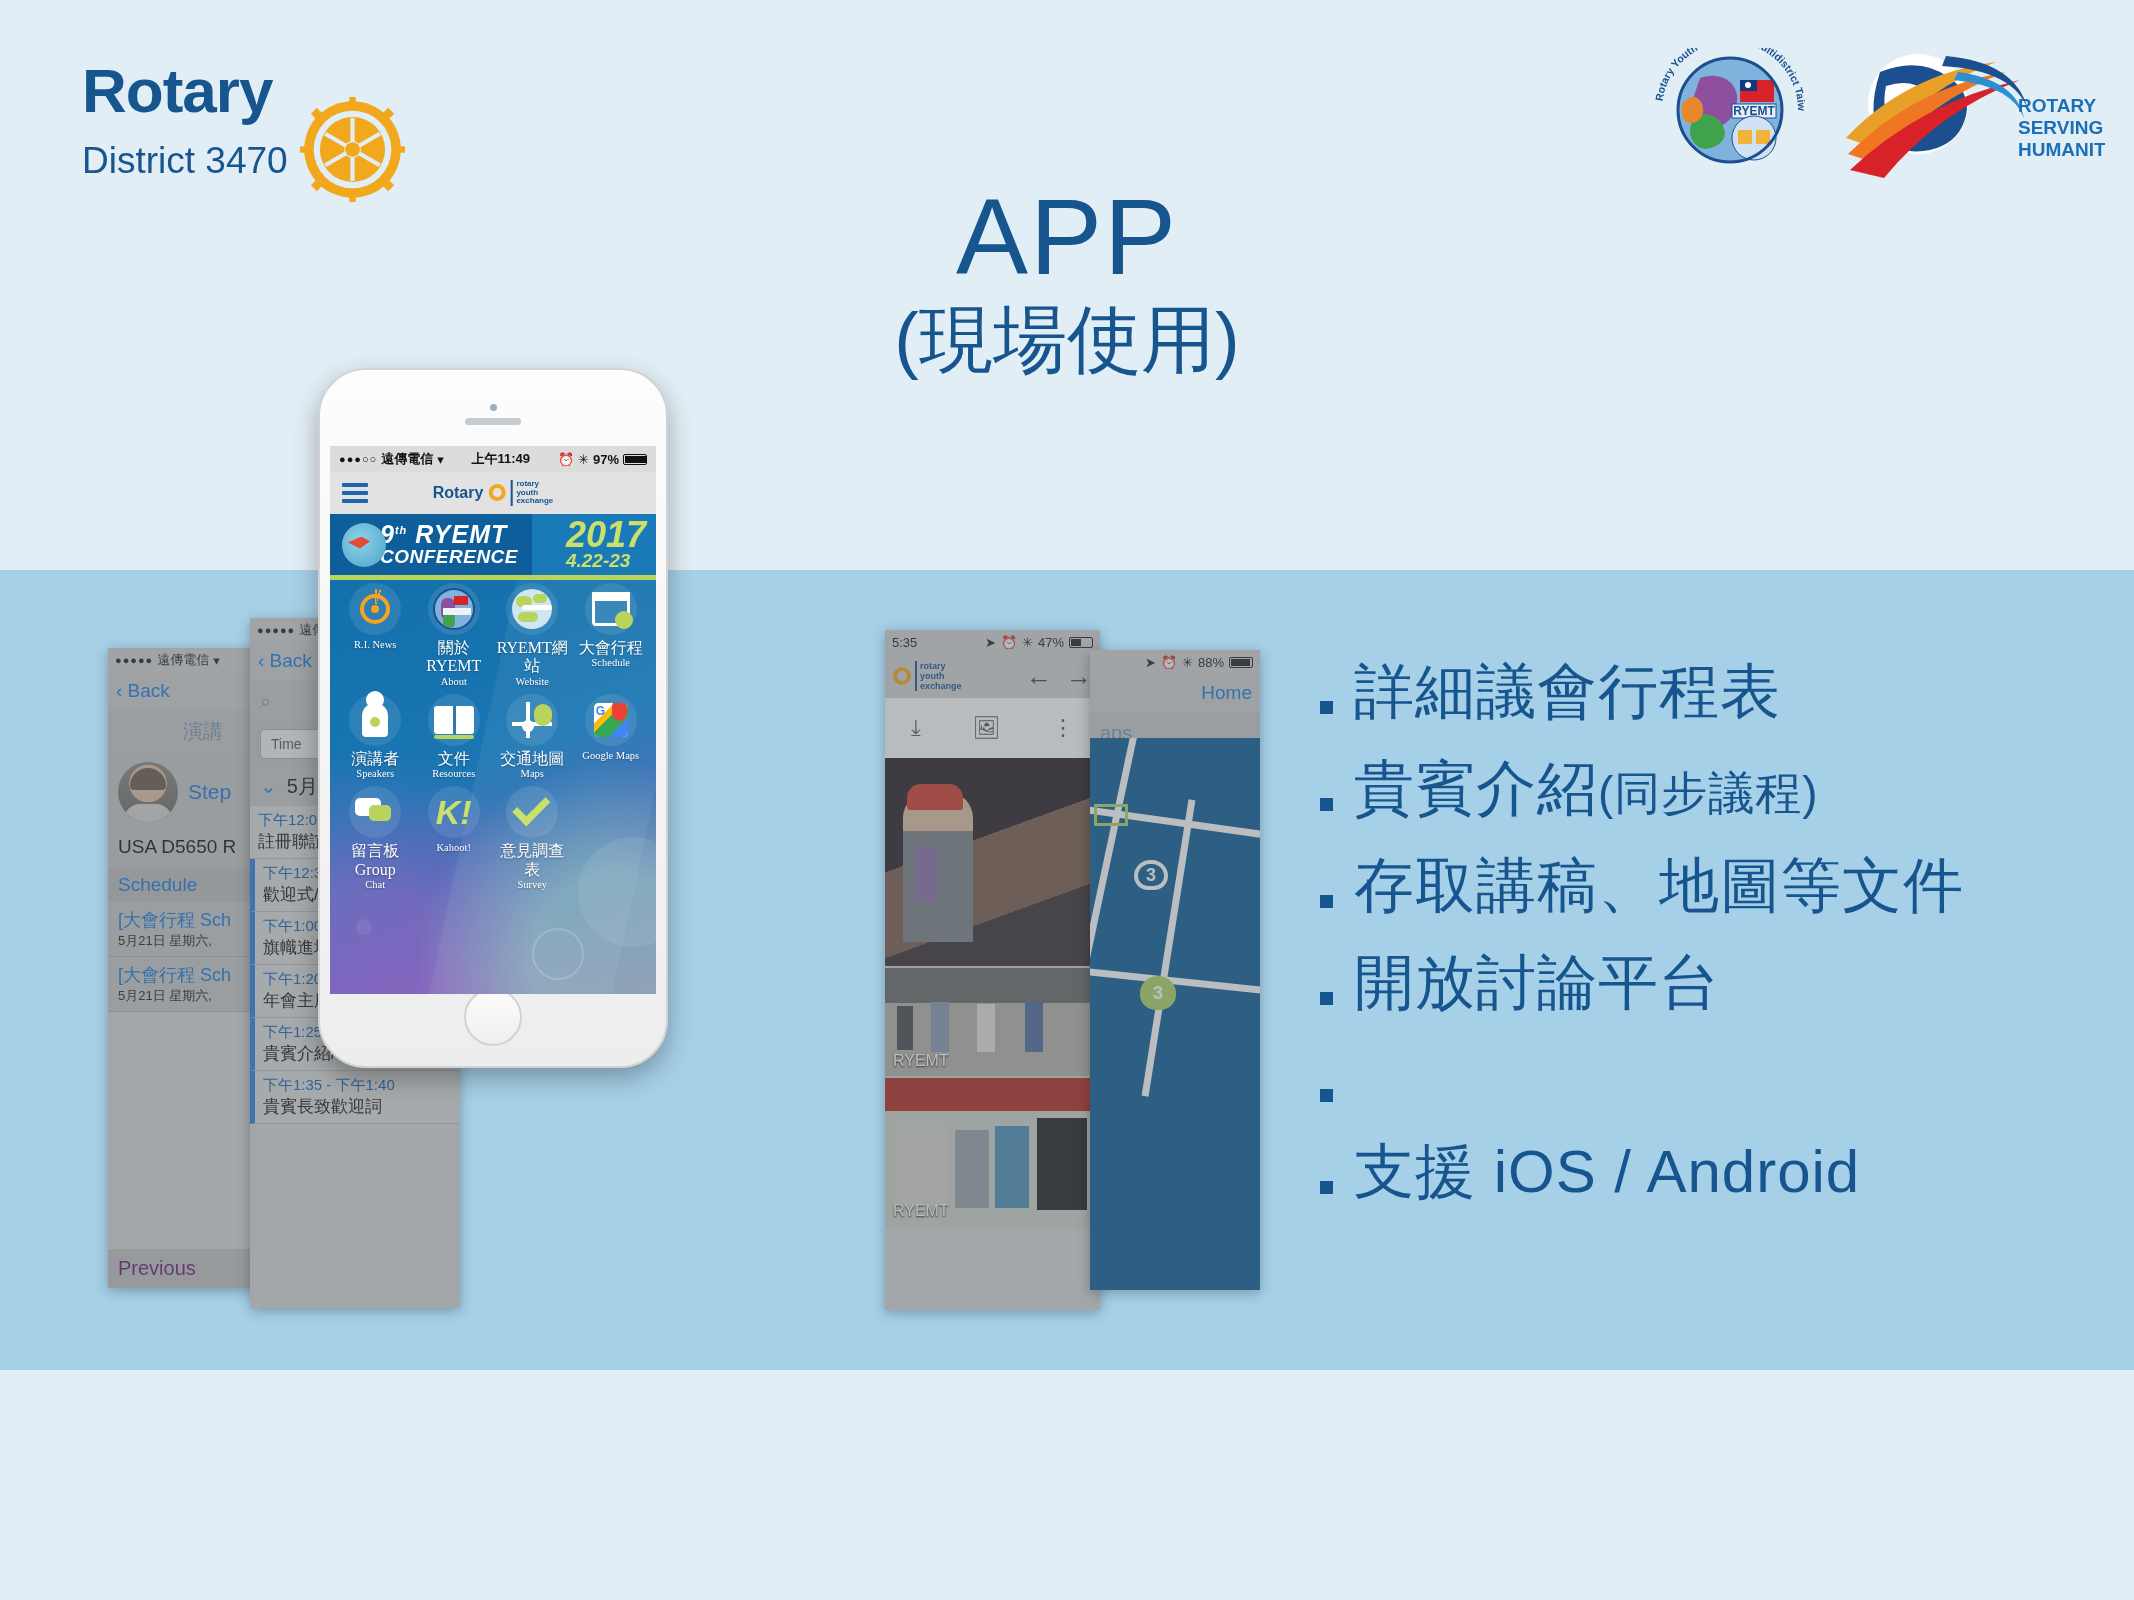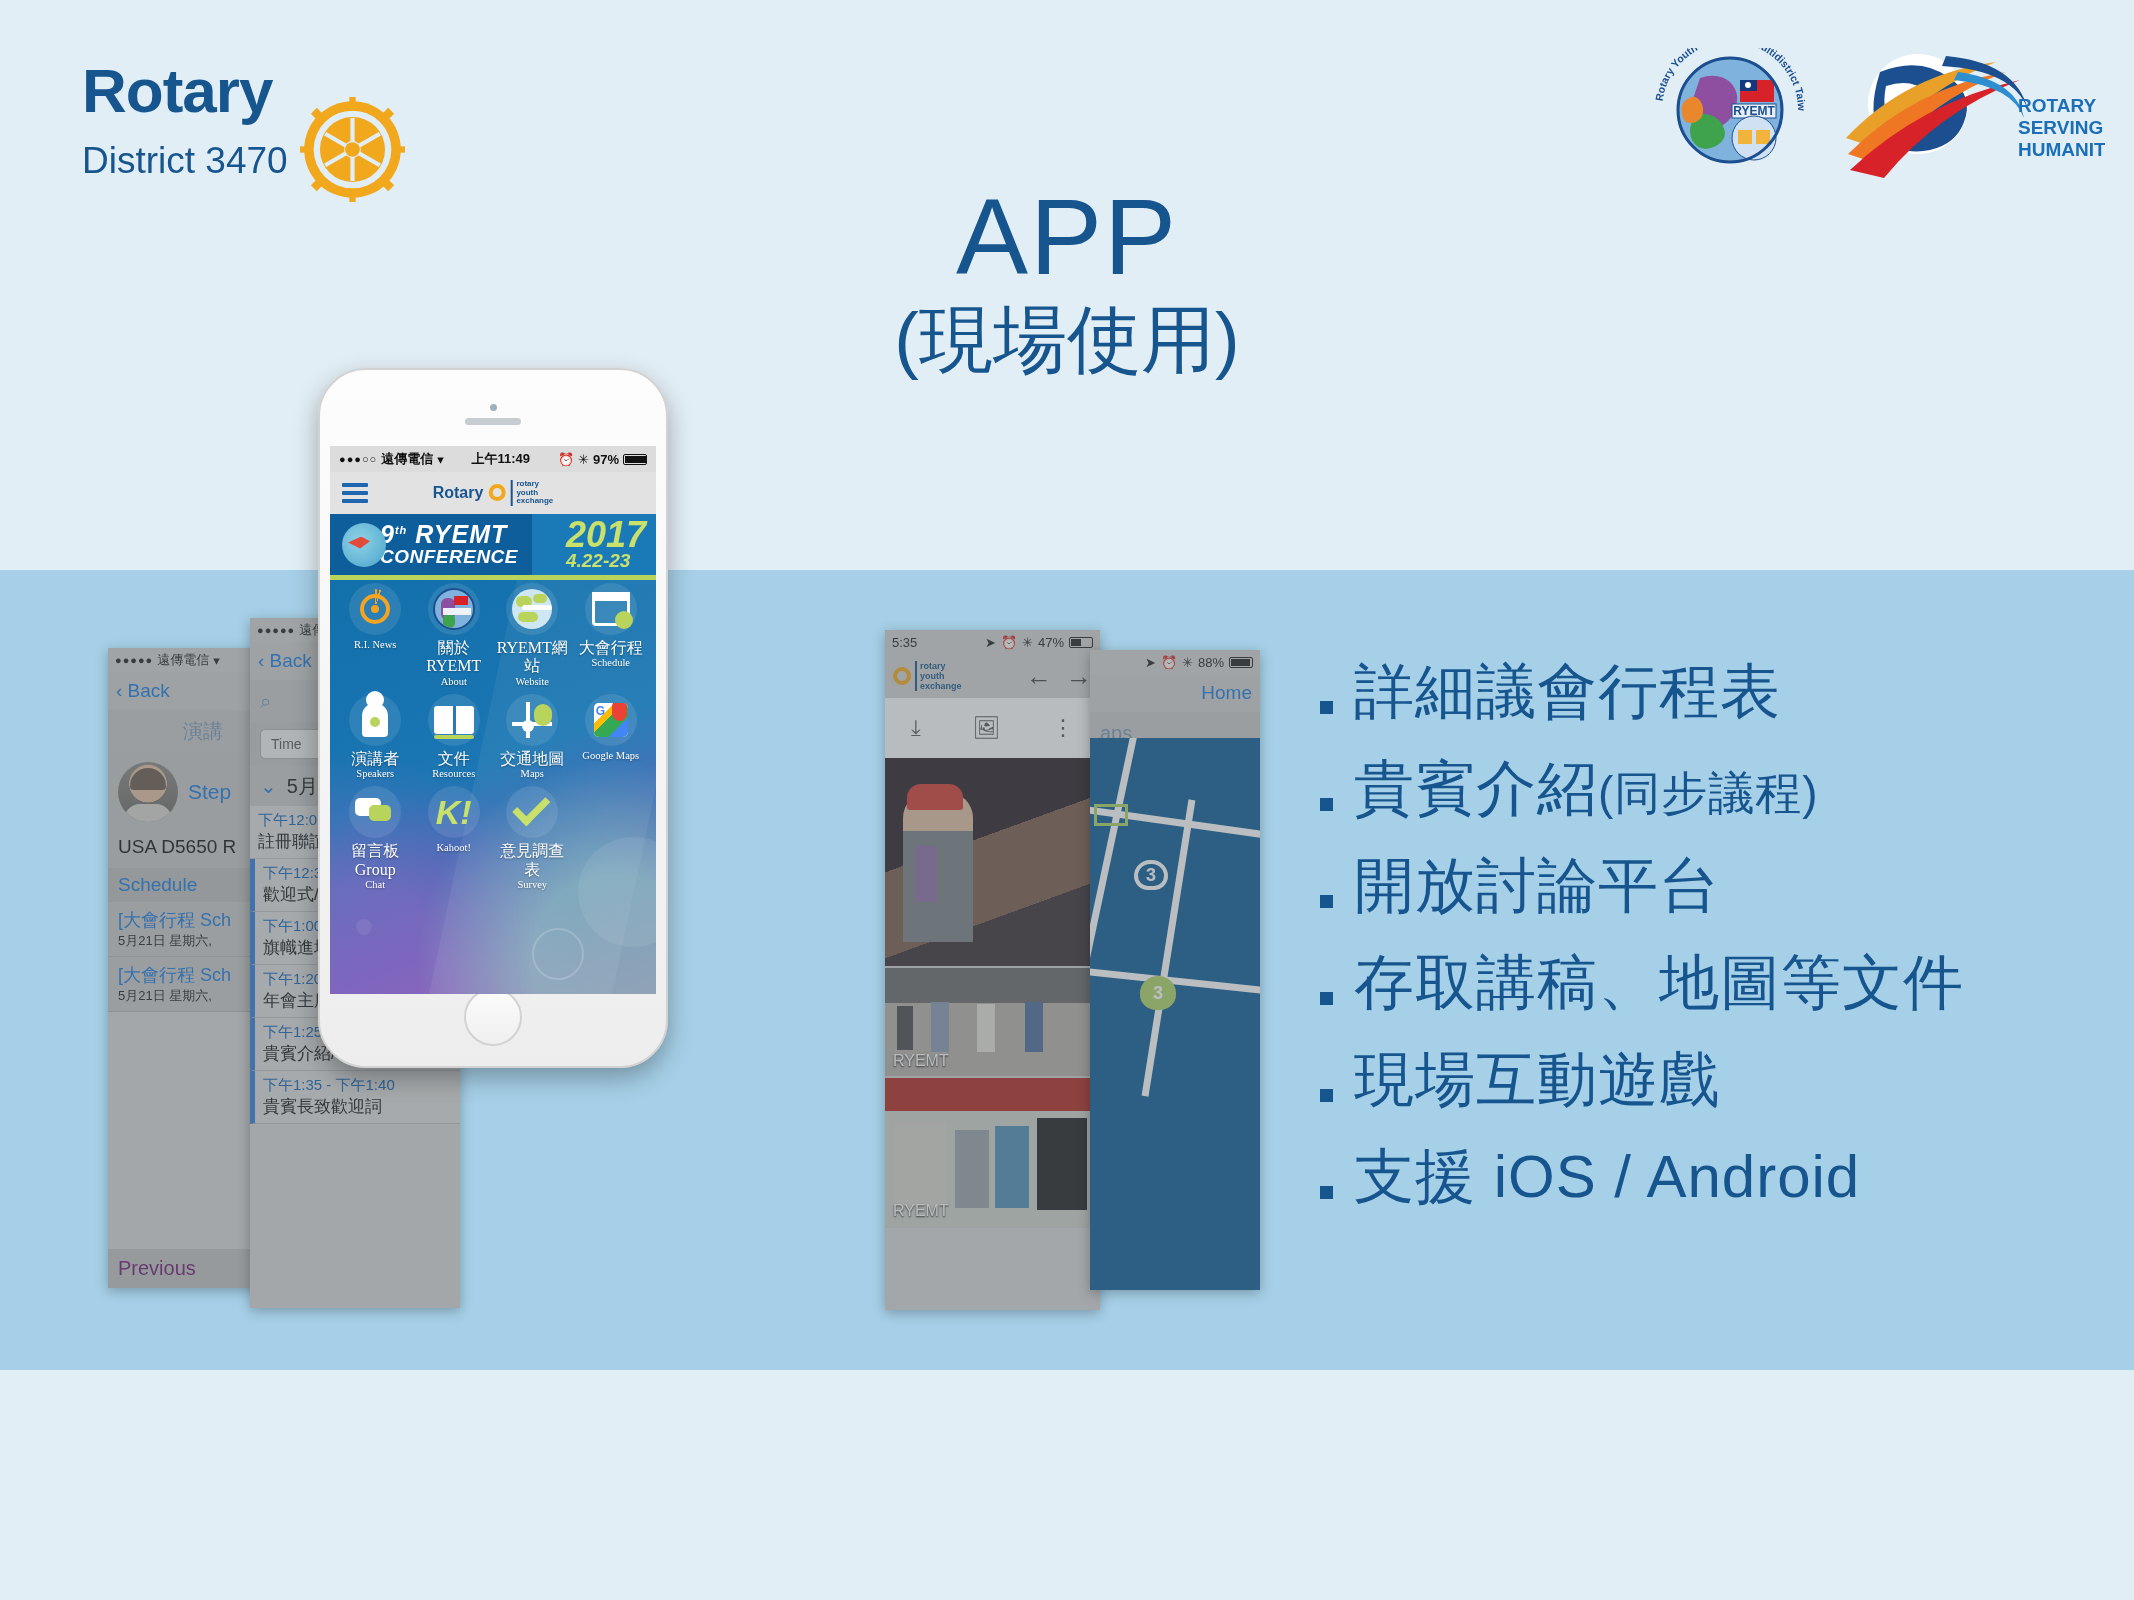--- a/index.html
+++ b/index.html
@@ -236,29 +236,28 @@
   <div class="bullet-row">
     <div class="bullet-mark"><span></span></div>
     <div class="bullet-text"><span>詳細議會行程表</span><span class="small"></span></div>
   </div>
   <div class="bullet-row">
     <div class="bullet-mark"><span></span></div>
     <div class="bullet-text"><span>貴賓介紹</span><span class="small">(同步議程)</span></div>
   </div>
   <div class="bullet-row">
     <div class="bullet-mark"><span></span></div>
-    <div class="bullet-text"><span>開放討論平台</span><span class="small"></span></div>
+    <div class="bullet-text"><span>存取講稿、地圖等文件</span><span class="small"></span></div>
   </div>
   <div class="bullet-row">
     <div class="bullet-mark"><span></span></div>
-    <div class="bullet-text"><span>存取講稿、地圖等文件</span><span class="small"></span></div>
+    <div class="bullet-text"><span>開放討論平台</span><span class="small"></span></div>
   </div>
   <div class="bullet-row">
     <div class="bullet-mark"><span></span></div>
-    <div class="bullet-text"><span>現場互動遊戲</span><span class="small"></span></div>
   </div>
   <div class="bullet-row">
     <div class="bullet-mark"><span></span></div>
     <div class="bullet-text"><span>支援 iOS / Android</span><span class="small"></span></div>
   </div>
 </div>
 
 <div class="bgphone" id="phoneA">
   <div class="sbar">
     <span class="m-dots">●●●●●</span>

